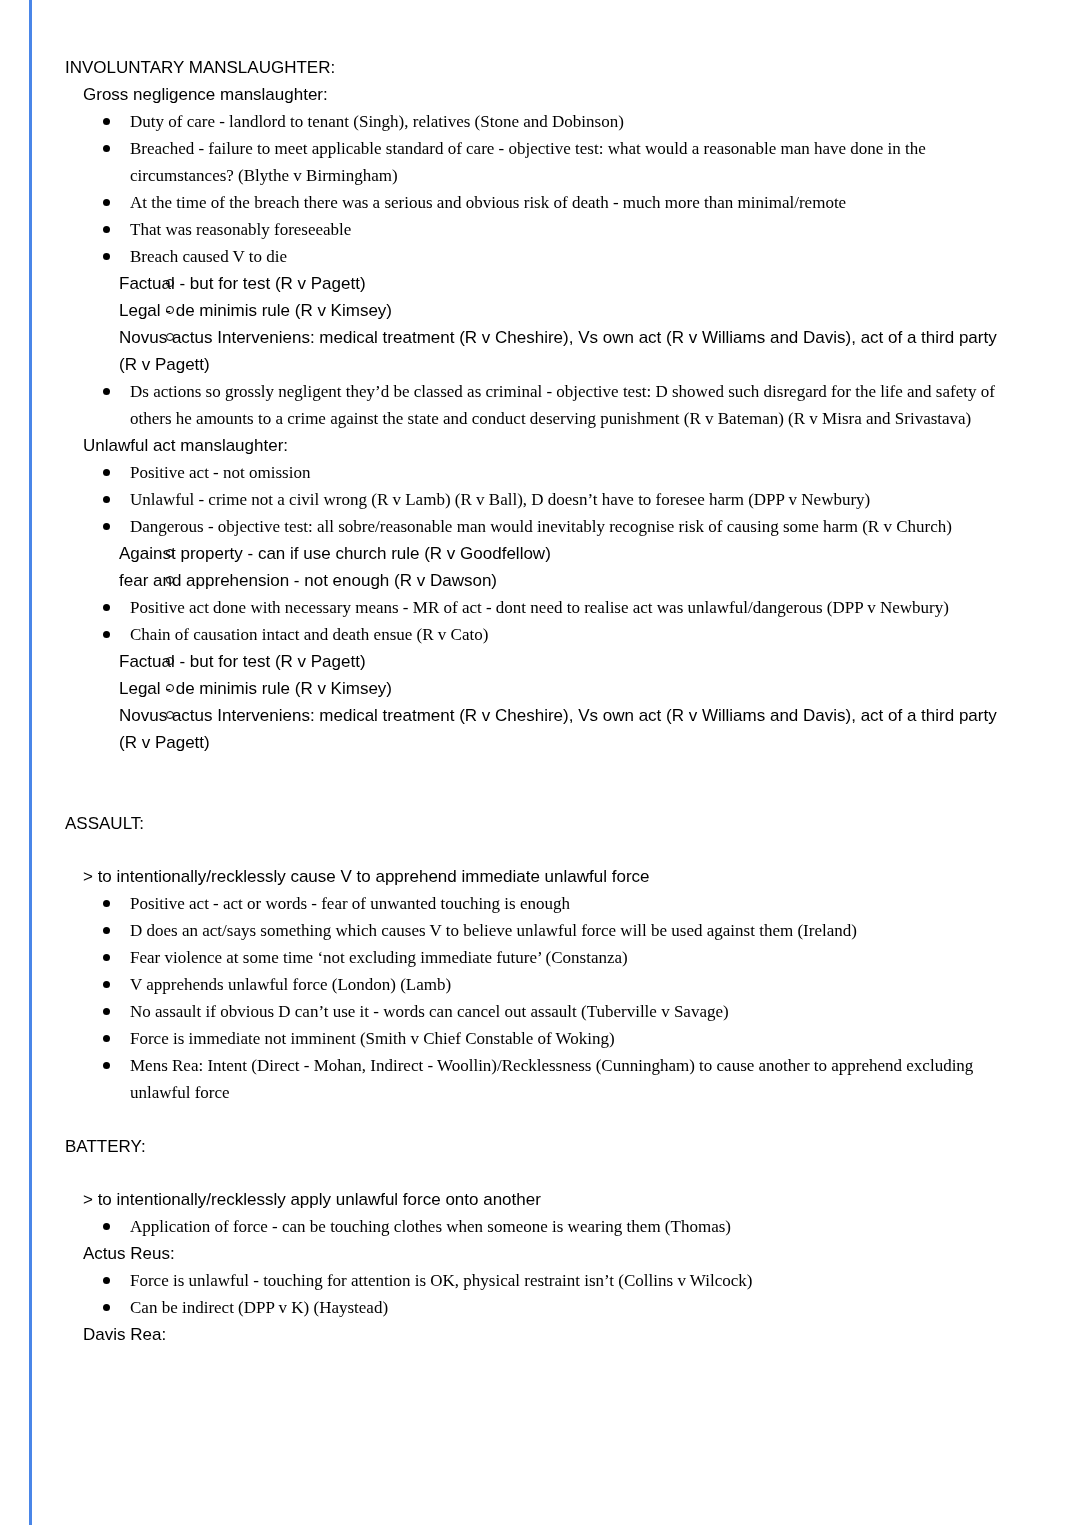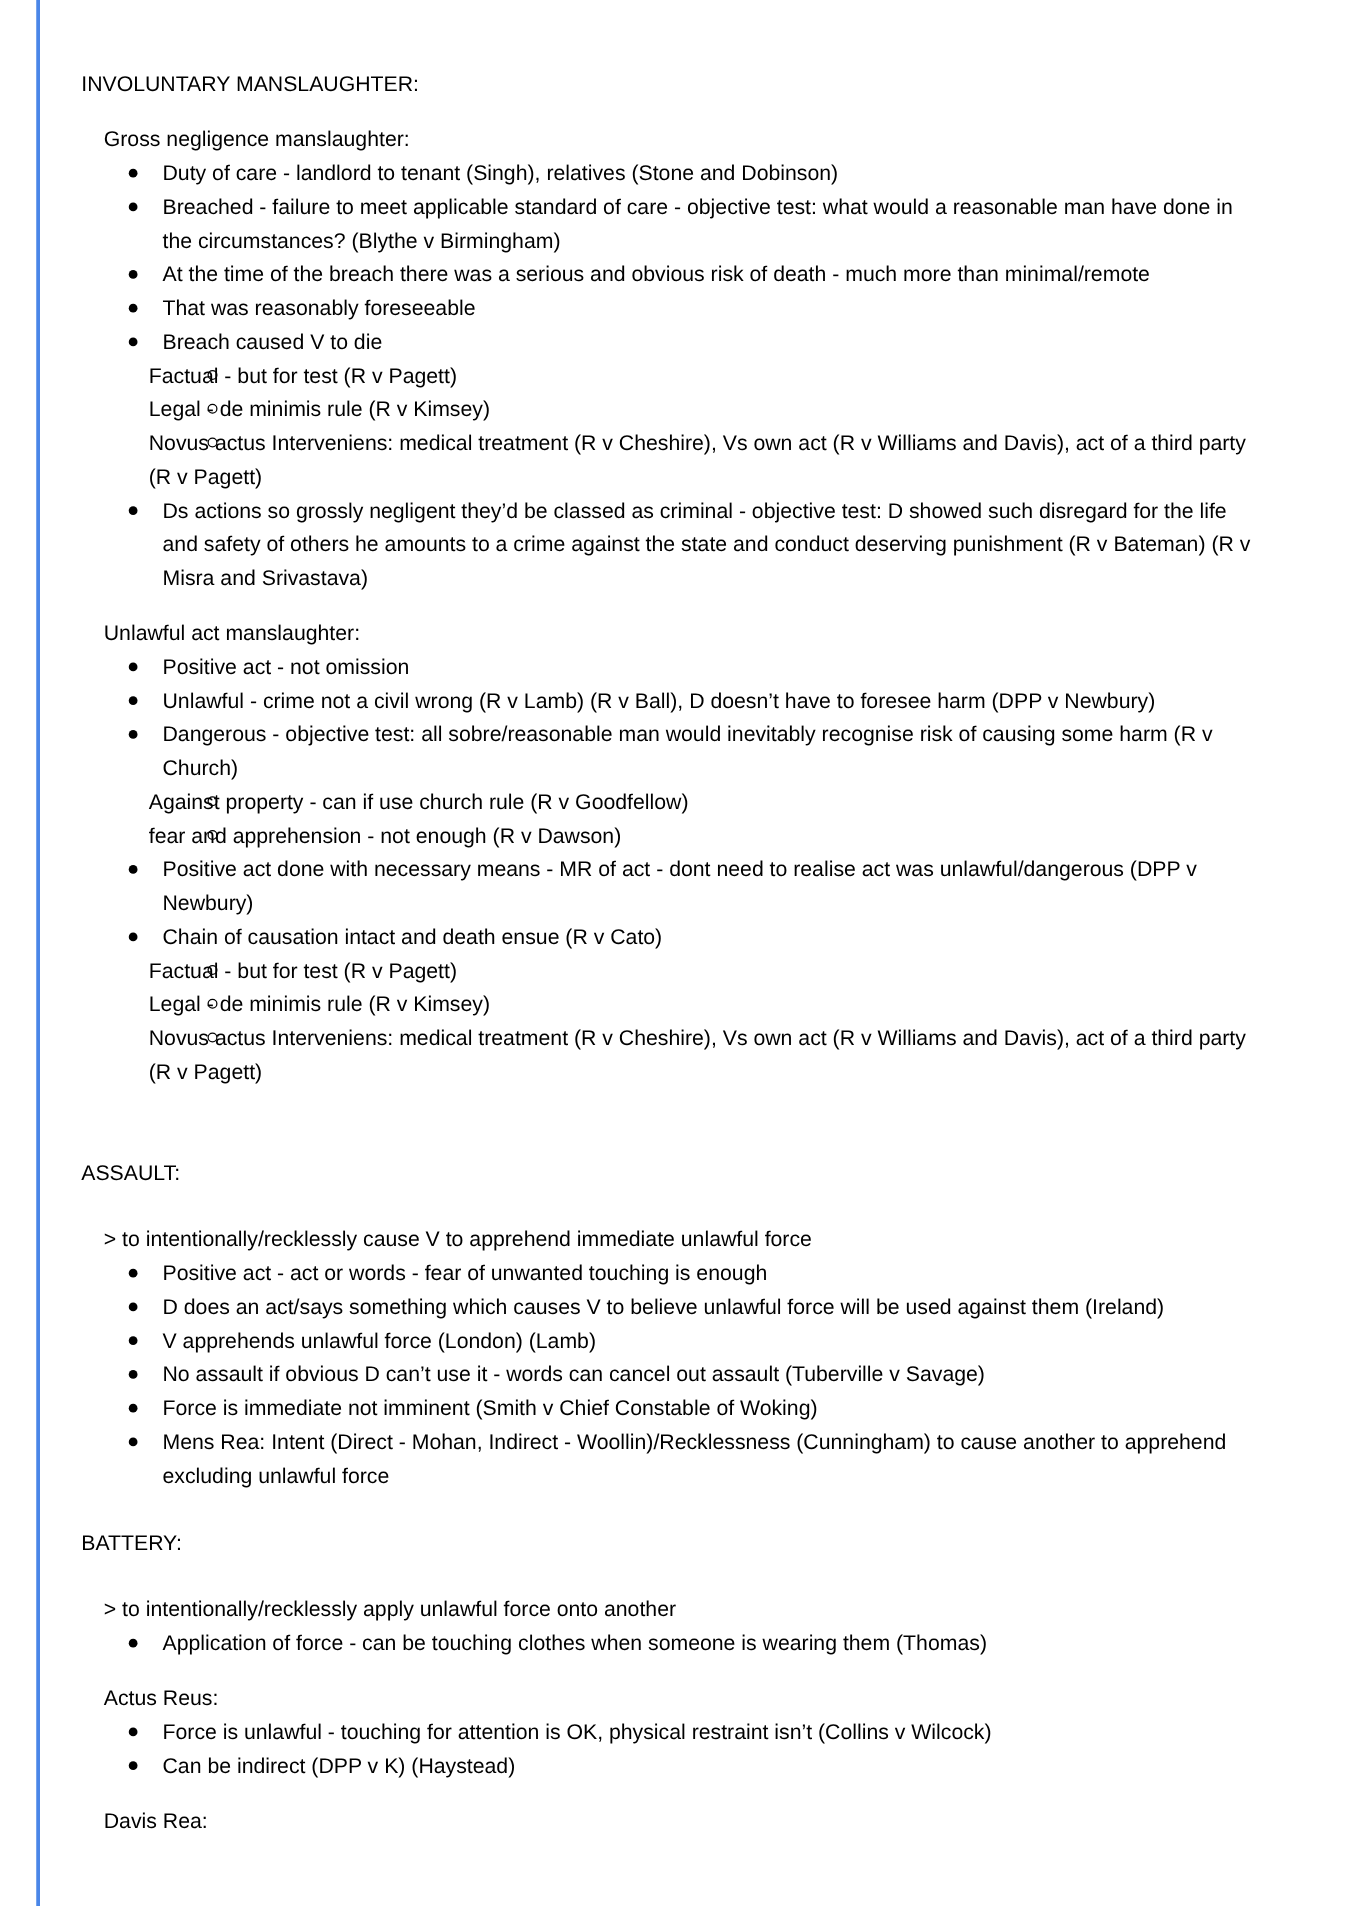--- a/index.html
+++ b/index.html
@@ -24,23 +24,23 @@
   }
   .content {
     position: absolute;
     left: 0;
     top: 54px;
     width: 100%;
     padding-right: 70px;
   }
   .blk { position: relative; }
   .heading    { padding-left: 65px; }
-  .subheading { padding-left: 83px; margin-top: 17px; }
+  .subheading { padding-left: 83px; }
   .line       { padding-left: 83px; margin-top: 26px; }
-  .bullet1    { padding-left: 130px; }
+  .bullet1    { padding-left: 130px; font-family: Liberation Serif, serif; }
   .bullet2    { padding-left: 119px; }
   .spacer     { height: 27px; }
   .marker {
     position: absolute;
     top: 10px;
     width: 7px;
     height: 7px;
     border-radius: 50%;
   }
   .bullet1 > .marker { left: 103px; background: #000000; }
@@ -74,20 +74,21 @@
       <div class="blk bullet1"><span class="marker"></span><span class="txt">Chain of causation intact and death ensue (R v Cato)</span></div>
       <div class="blk bullet2"><span class="marker"></span><span class="txt">Factual - but for test (R v Pagett)</span></div>
       <div class="blk bullet2"><span class="marker"></span><span class="txt">Legal - de minimis rule (R v Kimsey)</span></div>
       <div class="blk bullet2"><span class="marker"></span><span class="txt">Novus actus Interveniens: medical treatment (R v Cheshire), Vs own act (R v Williams and Davis), act of a third party (R v Pagett)</span></div>
       <div class="blk spacer"></div>
       <div class="blk spacer"></div>
       <div class="blk heading"><span class="txt">ASSAULT:</span></div>
       <div class="blk line"><span class="txt">&gt; to intentionally/recklessly cause V to apprehend immediate unlawful force</span></div>
       <div class="blk bullet1"><span class="marker"></span><span class="txt">Positive act - act or words - fear of unwanted touching is enough</span></div>
       <div class="blk bullet1"><span class="marker"></span><span class="txt">D does an act/says something which causes V to believe unlawful force will be used against them (Ireland)</span></div>
+      <div class="blk bullet1"><span class="marker"></span><span class="txt">Fear violence at some time ‘not excluding immediate future’ (Constanza)</span></div>
       <div class="blk bullet1"><span class="marker"></span><span class="txt">V apprehends unlawful force (London) (Lamb)</span></div>
       <div class="blk bullet1"><span class="marker"></span><span class="txt">No assault if obvious D can’t use it - words can cancel out assault (Tuberville v Savage)</span></div>
       <div class="blk bullet1"><span class="marker"></span><span class="txt">Force is immediate not imminent (Smith v Chief Constable of Woking)</span></div>
       <div class="blk bullet1"><span class="marker"></span><span class="txt">Mens Rea: Intent (Direct - Mohan, Indirect - Woollin)/Recklessness (Cunningham) to cause another to apprehend excluding unlawful force</span></div>
       <div class="blk spacer"></div>
       <div class="blk heading"><span class="txt">BATTERY:</span></div>
       <div class="blk line"><span class="txt">&gt; to intentionally/recklessly apply unlawful force onto another</span></div>
       <div class="blk bullet1"><span class="marker"></span><span class="txt">Application of force - can be touching clothes when someone is wearing them (Thomas)</span></div>
       <div class="blk subheading"><span class="txt">Actus Reus:</span></div>
       <div class="blk bullet1"><span class="marker"></span><span class="txt">Force is unlawful - touching for attention is OK, physical restraint isn’t (Collins v Wilcock)</span></div>

